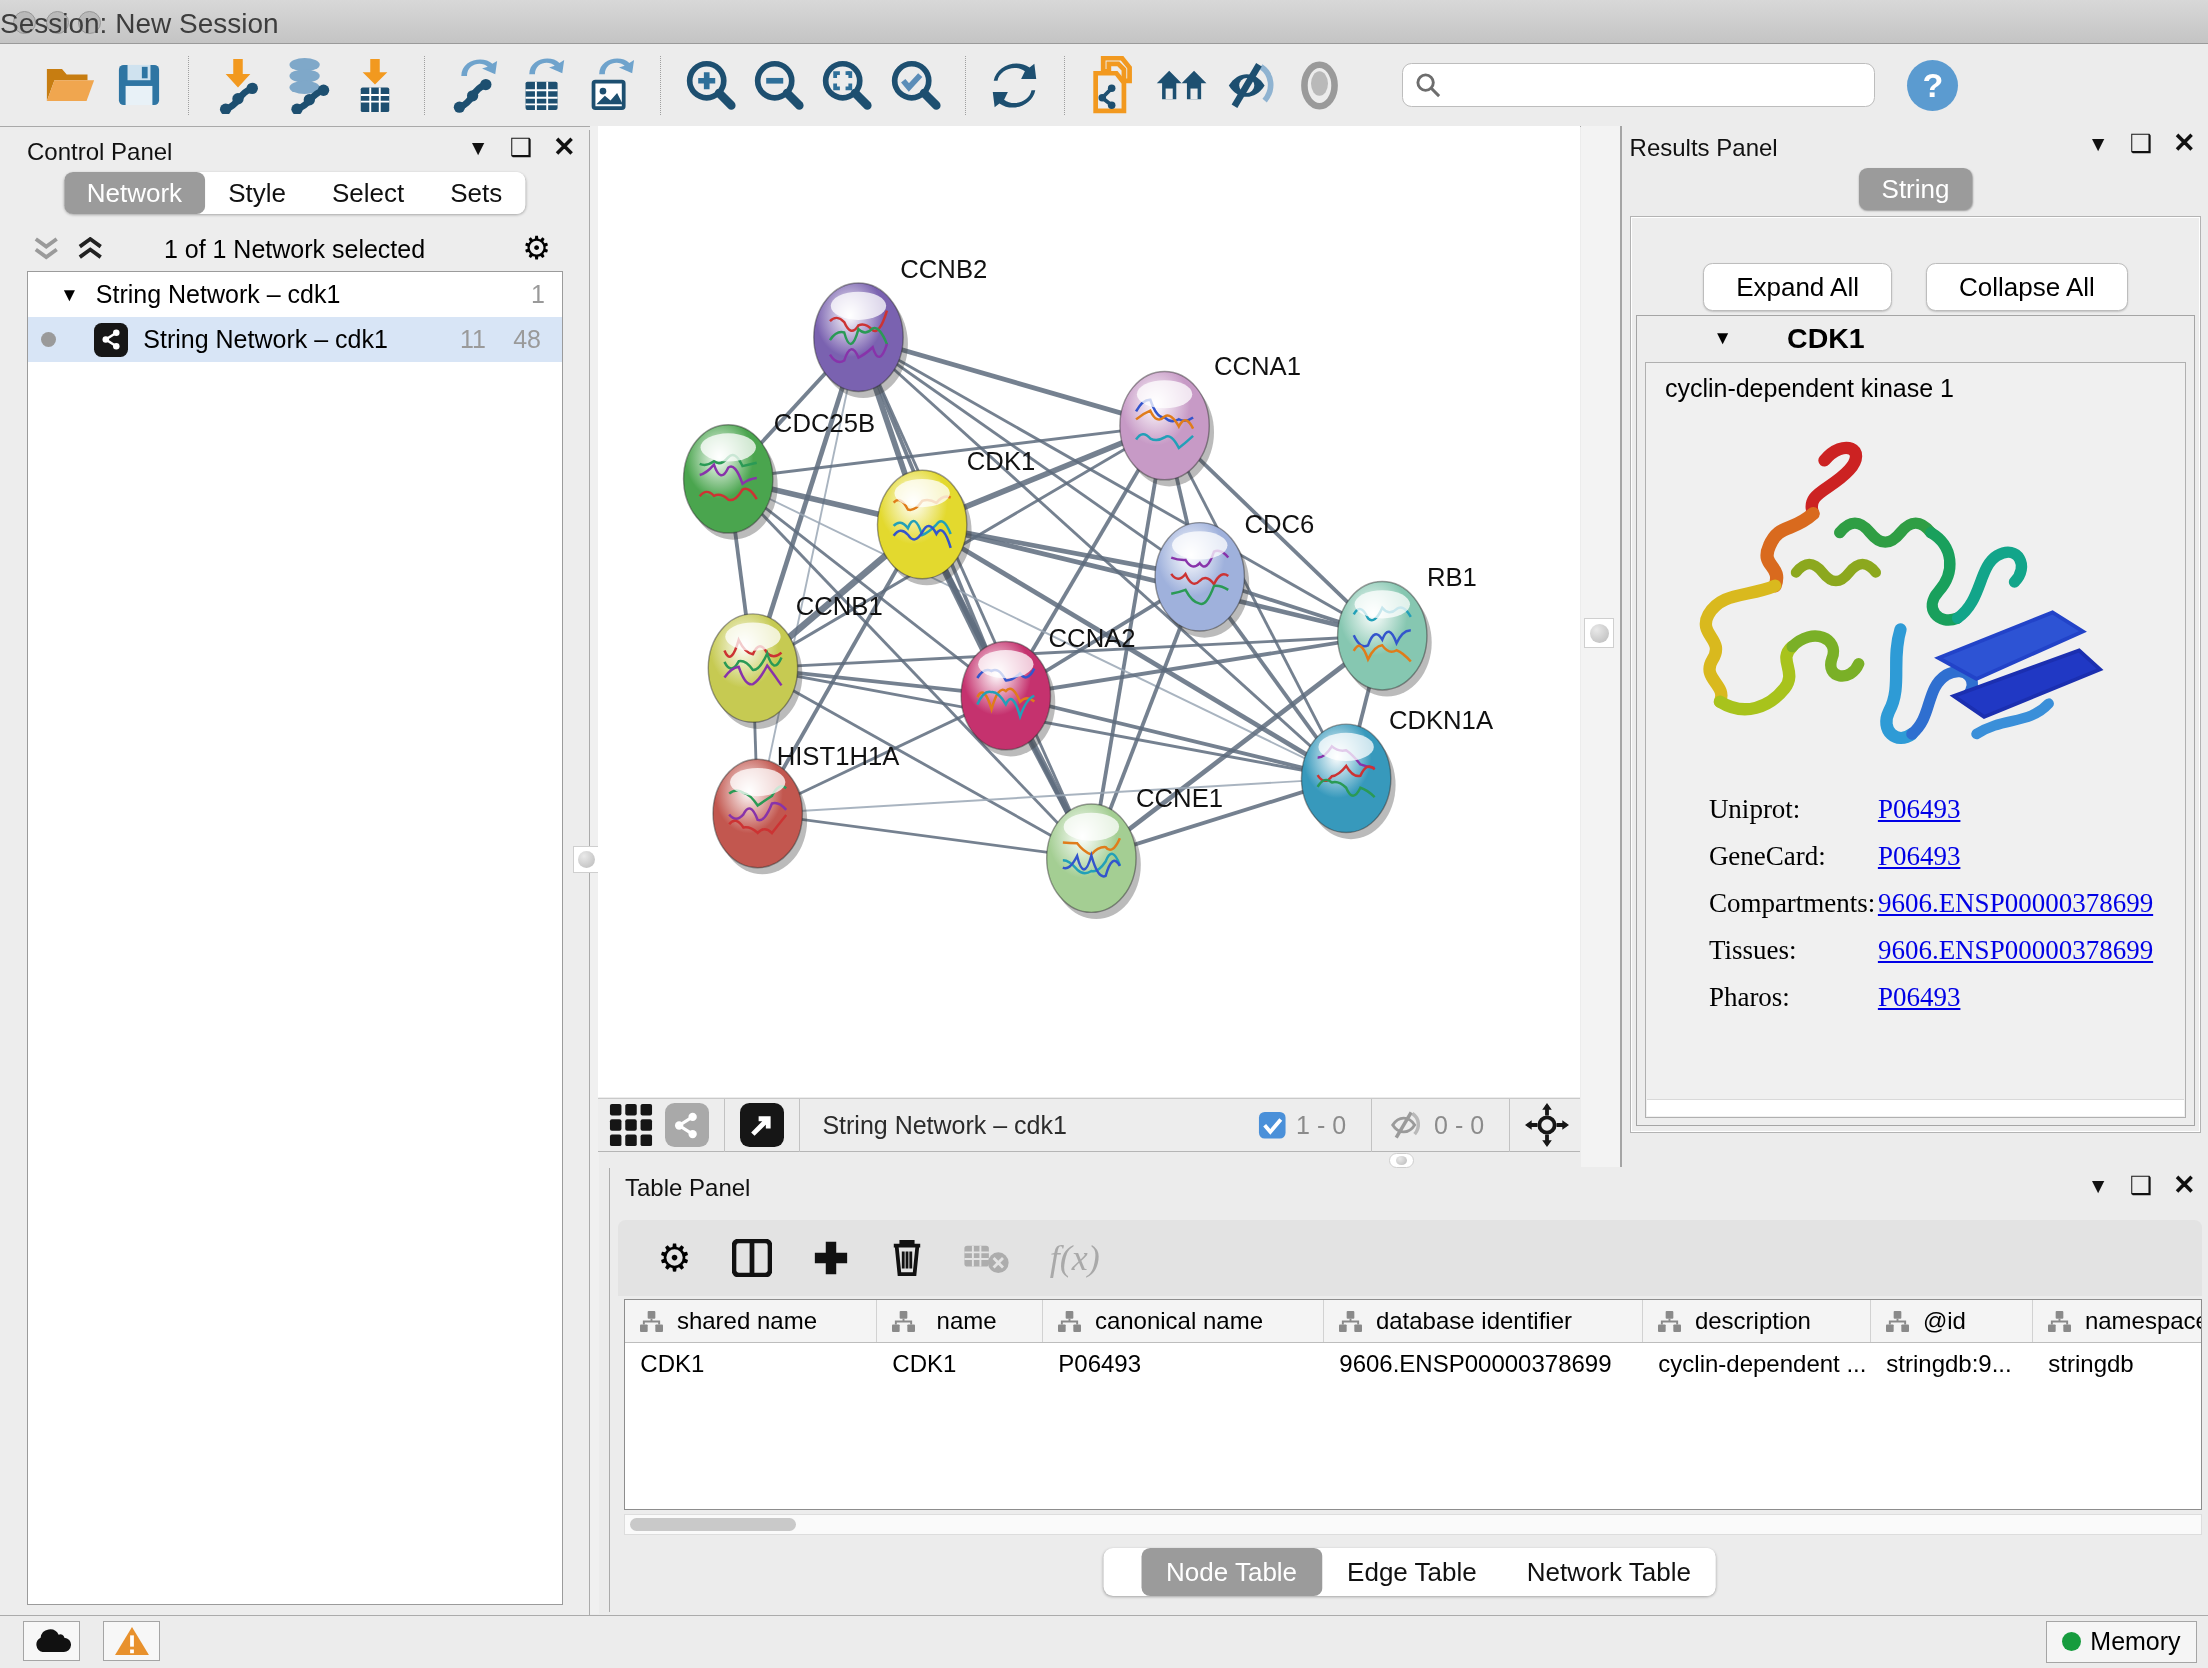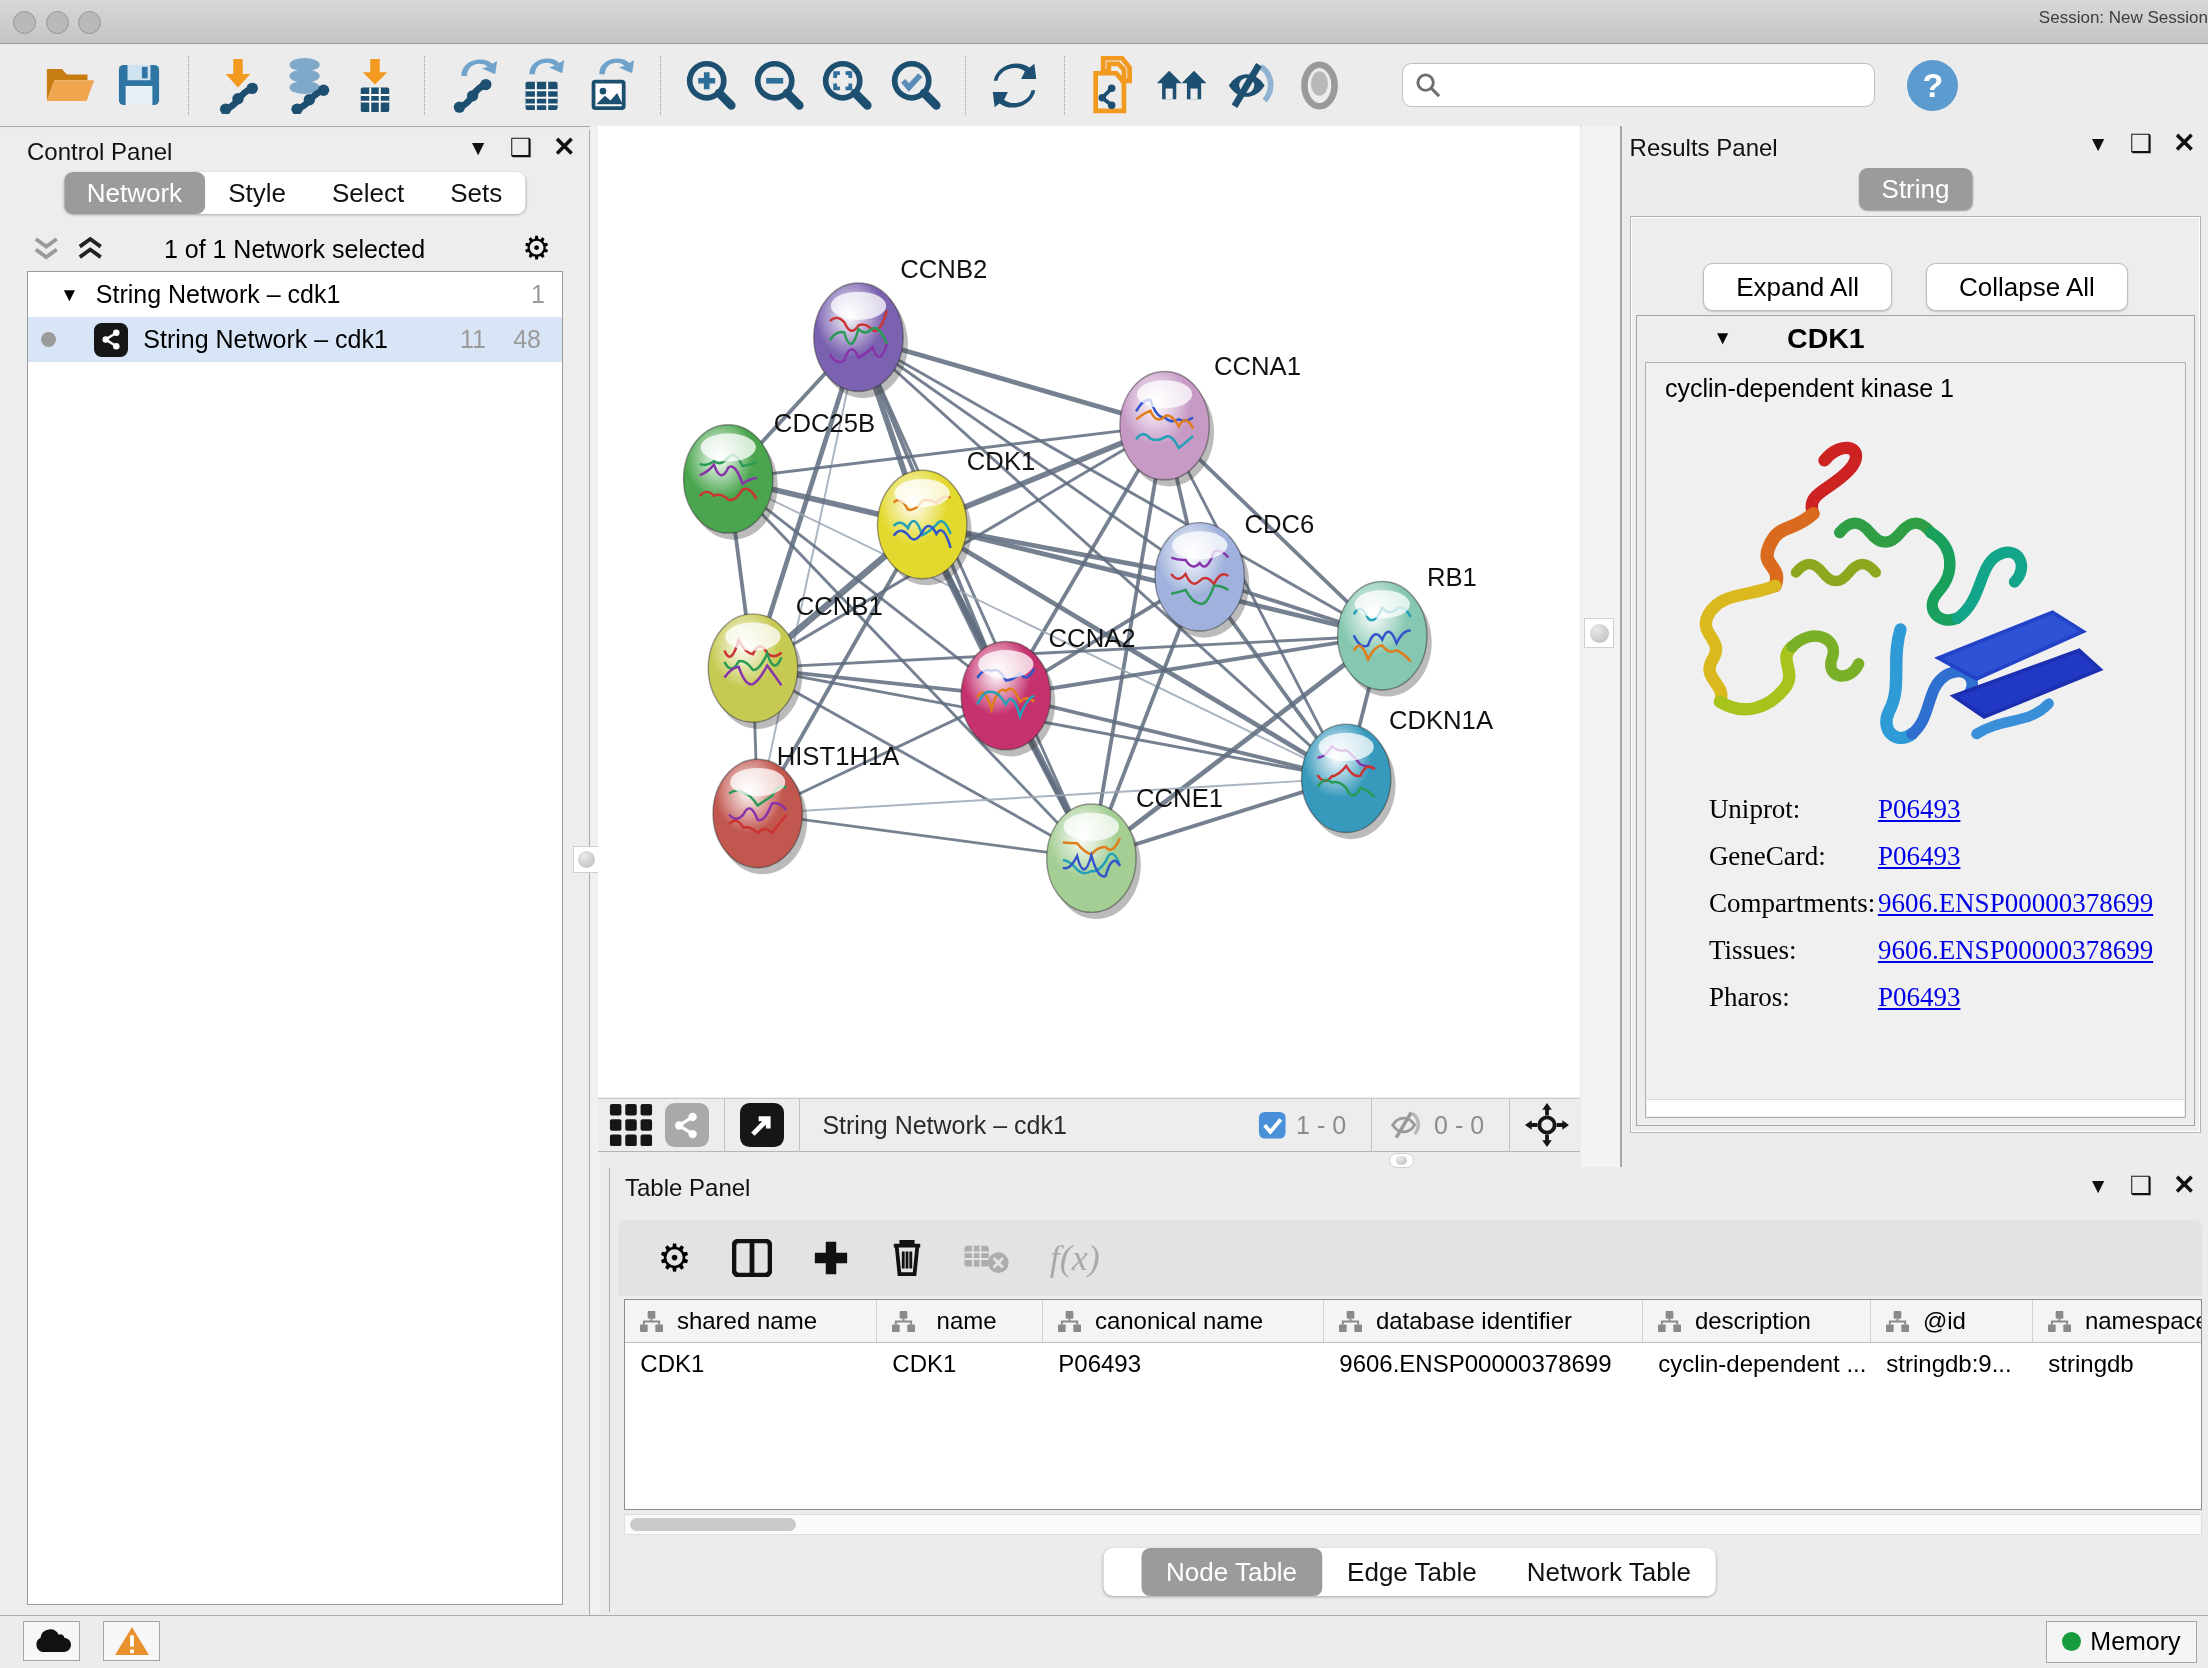--- a/index.html
+++ b/index.html
@@ -4,22 +4,22 @@
 <style>
   * { margin:0; padding:0; box-sizing:border-box; }
   html,body { width:2208px; height:1668px; font-family:"Liberation Sans",sans-serif; background:#ececec; position:relative; overflow:hidden; }
   .abs { position:absolute; }
 
   
   #titlebar { position:absolute; left:0; top:0; width:2208px; height:44px;
     background:linear-gradient(#d8d8d8,#c4c4c4); border-bottom:1px solid #9a9a9a; }
   .traffic { position:absolute; top:10.5px; width:23px; height:23px; border-radius:50%;
     background:#b9b9b9; border:1px solid #979797; }
-  #win-title { position:absolute; left:0; right:0; top:7.6px; text-align:right;
-    font-size:17px; color:#3d3d3d; }
+  #win-title { position:absolute; left:0; right:0; top:7.6px; text-align:left;
+    font-size:28px; color:#3d3d3d; }
 
   
   #toolbar { position:absolute; left:0; top:44px; width:2208px; height:83px;
     background:#ececec; border-bottom:1.9px solid #a9a9a9; display:flex; align-items:center; padding-left:36px; }
   .tbtn { width:55px; height:59px; display:flex; align-items:center; justify-content:center; margin:0 6.7px; }
   .tsep { width:0; height:59px; border-left:1.9px dotted #9f9f9f; margin:0 15px; }
   #search-wrap { margin-left:49px; width:473px; height:44px; background:#fff; border:1.9px solid #bdbdbd;
     border-radius:9.5px; display:flex; align-items:center; padding:0 11.4px; }
   #search-wrap input { border:none; outline:none; flex:1; font-size:23px; background:transparent; margin-left:9.5px; }
   #help-btn { margin-left:32px; width:51px; height:51px; border-radius:50%; background:#5b9bd0;

